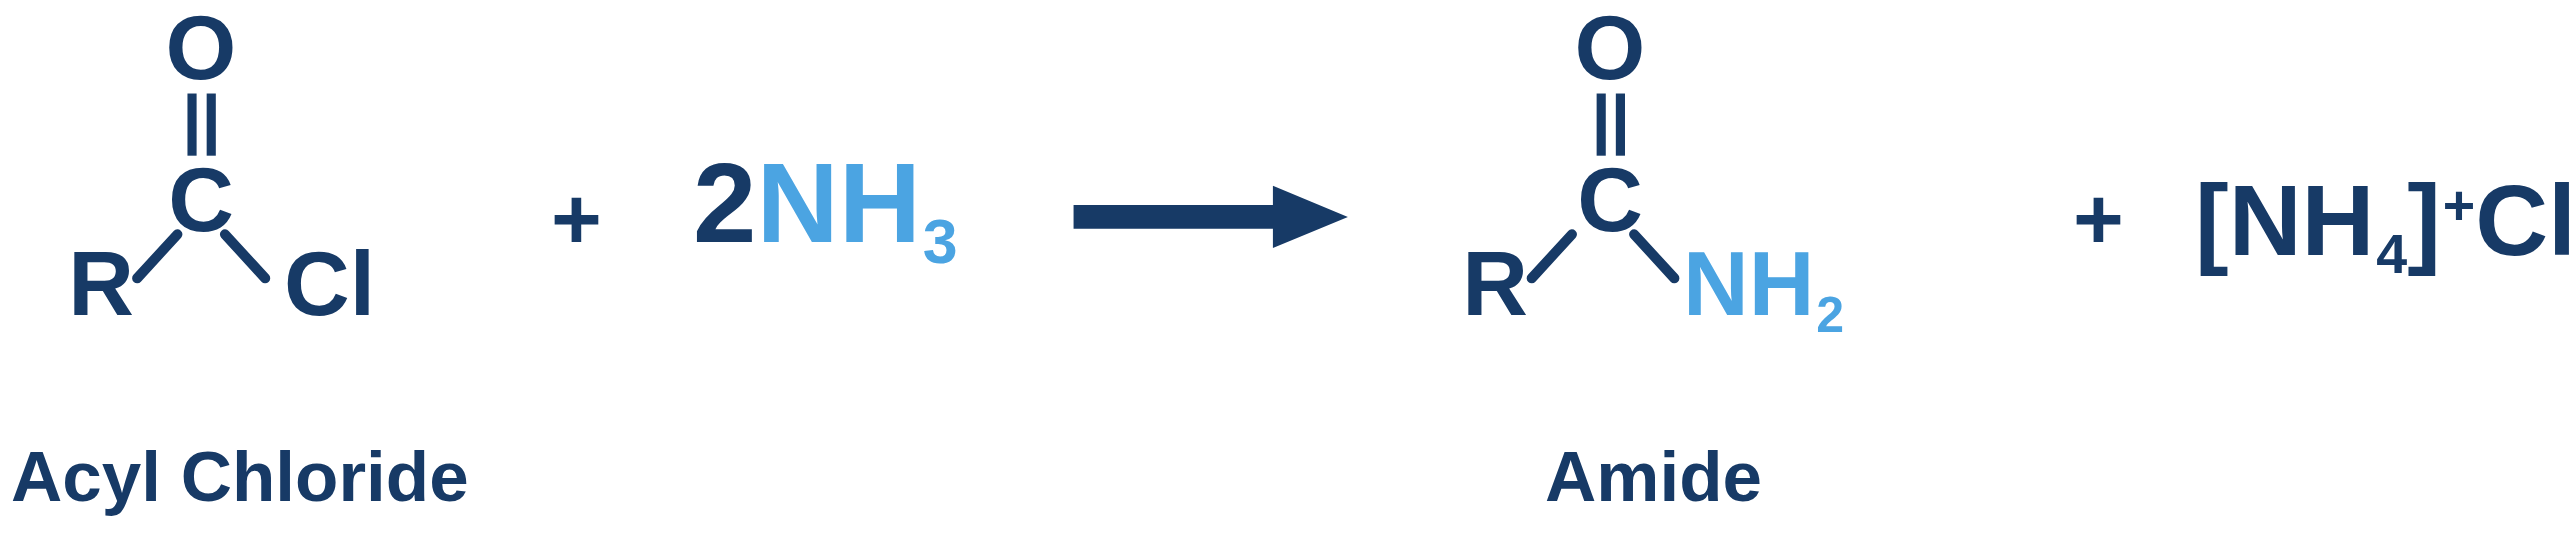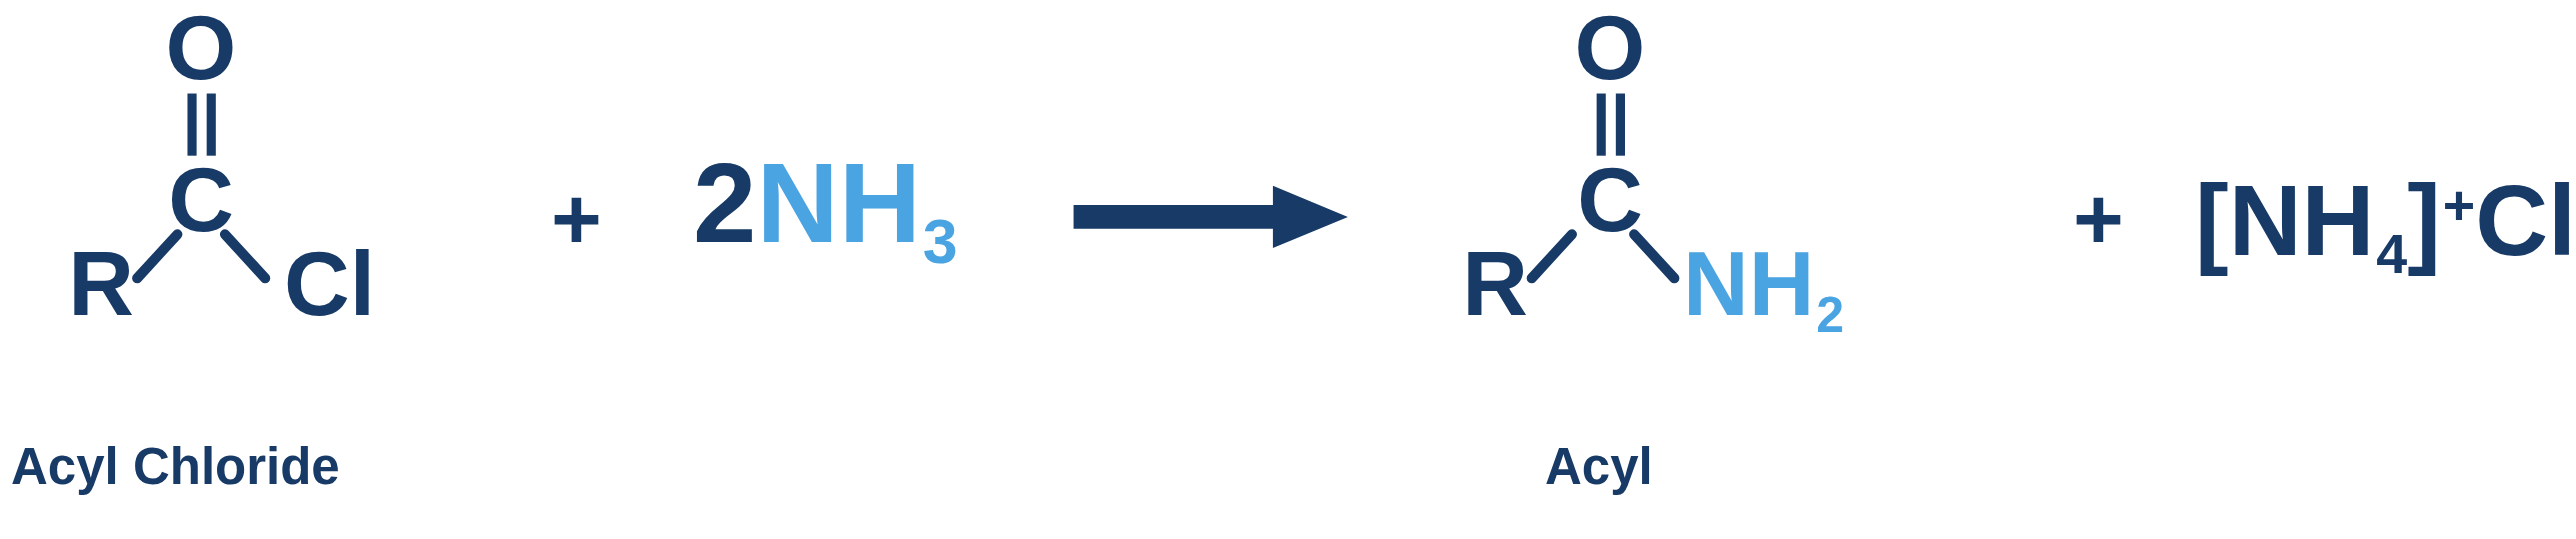--- a/index.html
+++ b/index.html
@@ -42,21 +42,21 @@
     height:96px;
     line-height:96px;
     text-align:center;
     font-size:91px;
     white-space:nowrap;
   }
   .dark{color:var(--dark-navy);}
   .light{color:var(--light-blue);}
   .label{
     position:absolute;
-    font-size:51px;
+    font-size:71px;
     line-height:1;
     white-space:nowrap;
   }
   .plus{
     position:absolute;
     width:101px;
     height:101px;
     line-height:101px;
     text-align:center;
     font-size:87px;
@@ -130,21 +130,21 @@
     <span class="sub light">3</span>
   </div>
 
   <div class="atom dark" style="left:1555px; top:0; width:110px;">O</div>
   <div class="atom dark" style="left:1555px; top:152px; width:110px;">C</div>
   <div class="atom dark" style="left:1440px; top:236px; width:110px;">R</div>
   <div class="group" style="left:1683px; top:236px;">
     <span class="light">NH</span>
     <span class="sub light">2</span>
   </div>
-  <div class="label dark" style="left:1545px; top:441px;">Acyl</div>
+  <div class="label dark" style="left:1545px; top:441px;">Amide</div>
 
   <div class="plus" style="left:2048px; top:168px;">+</div>
 
   <div class="formula formula-md dark" style="left:2195px; top:170px;">
     <span>[</span>
     <span>NH</span>
     <span class="sub">4</span>
     <span>]</span>
     <span class="sup">+</span>
     <span>Cl</span>

